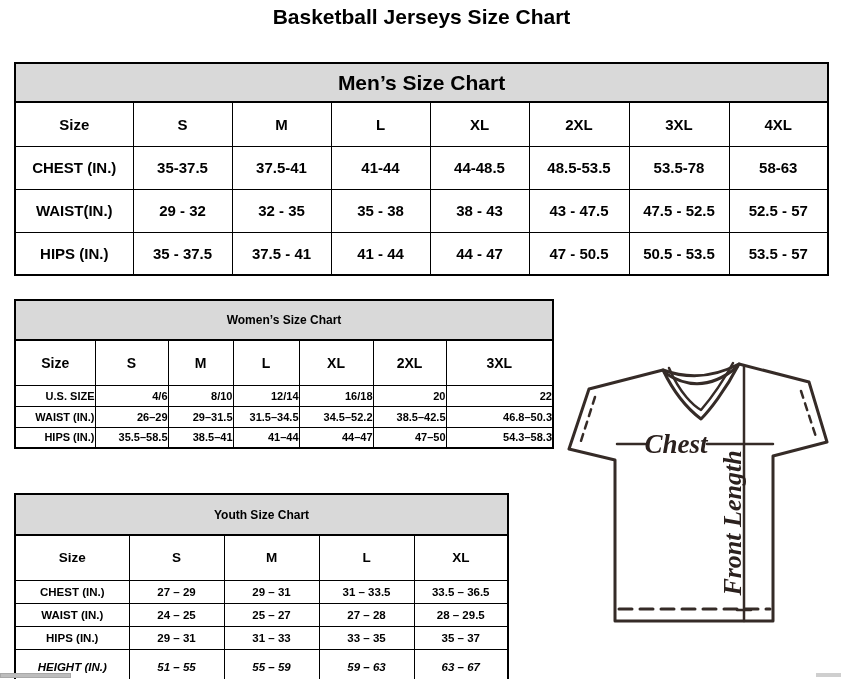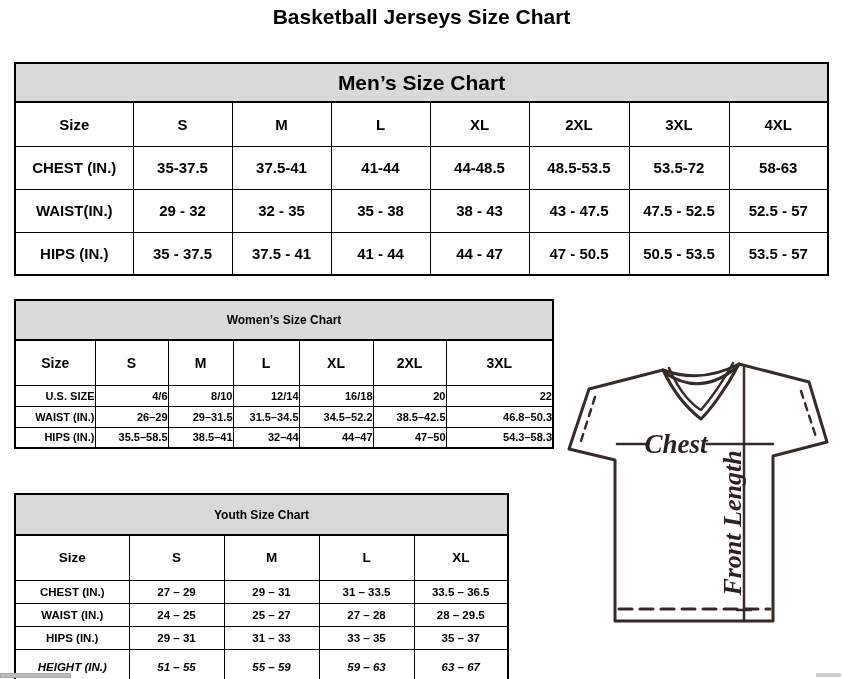--- a/index.html
+++ b/index.html
@@ -95,21 +95,21 @@
           <td>3XL</td>
           <td>4XL</td>
         </tr>
         <tr class="data-row" style="height: 43px;">
           <td>CHEST (IN.)</td>
           <td>35-37.5</td>
           <td>37.5-41</td>
           <td>41-44</td>
           <td>44-48.5</td>
           <td>48.5-53.5</td>
-          <td>53.5-72</td>
+          <td>53.5-78</td>
           <td>58-63</td>
         </tr>
         <tr class="data-row" style="height: 43px;">
           <td>WAIST(IN.)</td>
           <td>29 - 32</td>
           <td>32 - 35</td>
           <td>35 - 38</td>
           <td>38 - 43</td>
           <td>43 - 47.5</td>
           <td>47.5 - 52.5</td>
@@ -166,21 +166,21 @@
           <td>29–31.5</td>
           <td>31.5–34.5</td>
           <td>34.5–52.2</td>
           <td>38.5–42.5</td>
           <td>46.8–50.3</td>
         </tr>
         <tr class="data-row" style="height: 21px;">
           <td>HIPS (IN.)</td>
           <td>35.5–58.5</td>
           <td>38.5–41</td>
-          <td>32–44</td>
+          <td>41–44</td>
           <td>44–47</td>
           <td>47–50</td>
           <td>54.3–58.3</td>
         </tr>
       </tbody>
     </table>
 
   <table class="size-table youth">
       <colgroup>
         <col style="width: 114px;">

